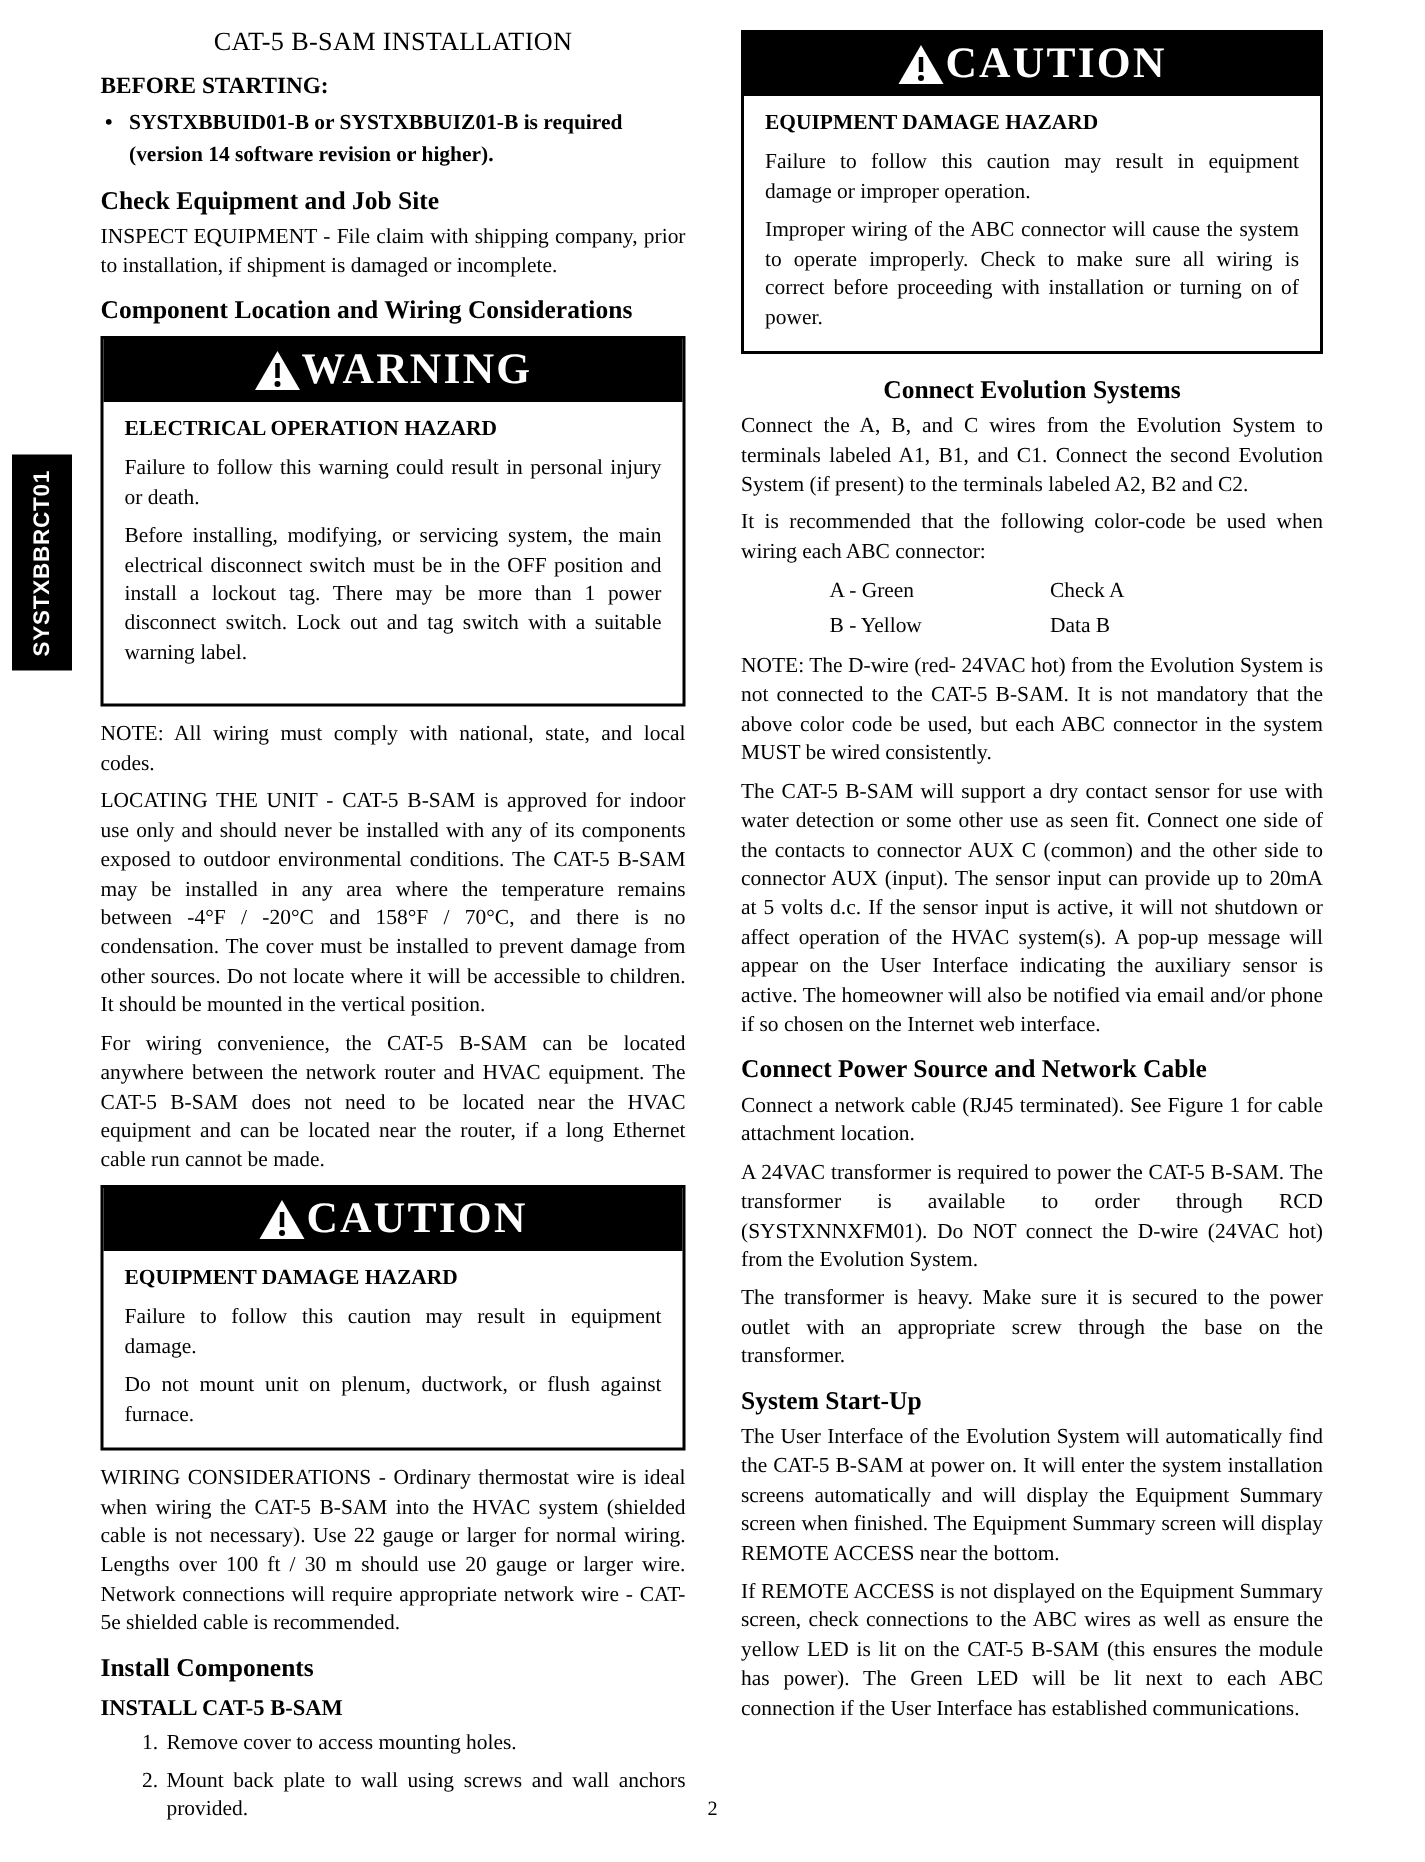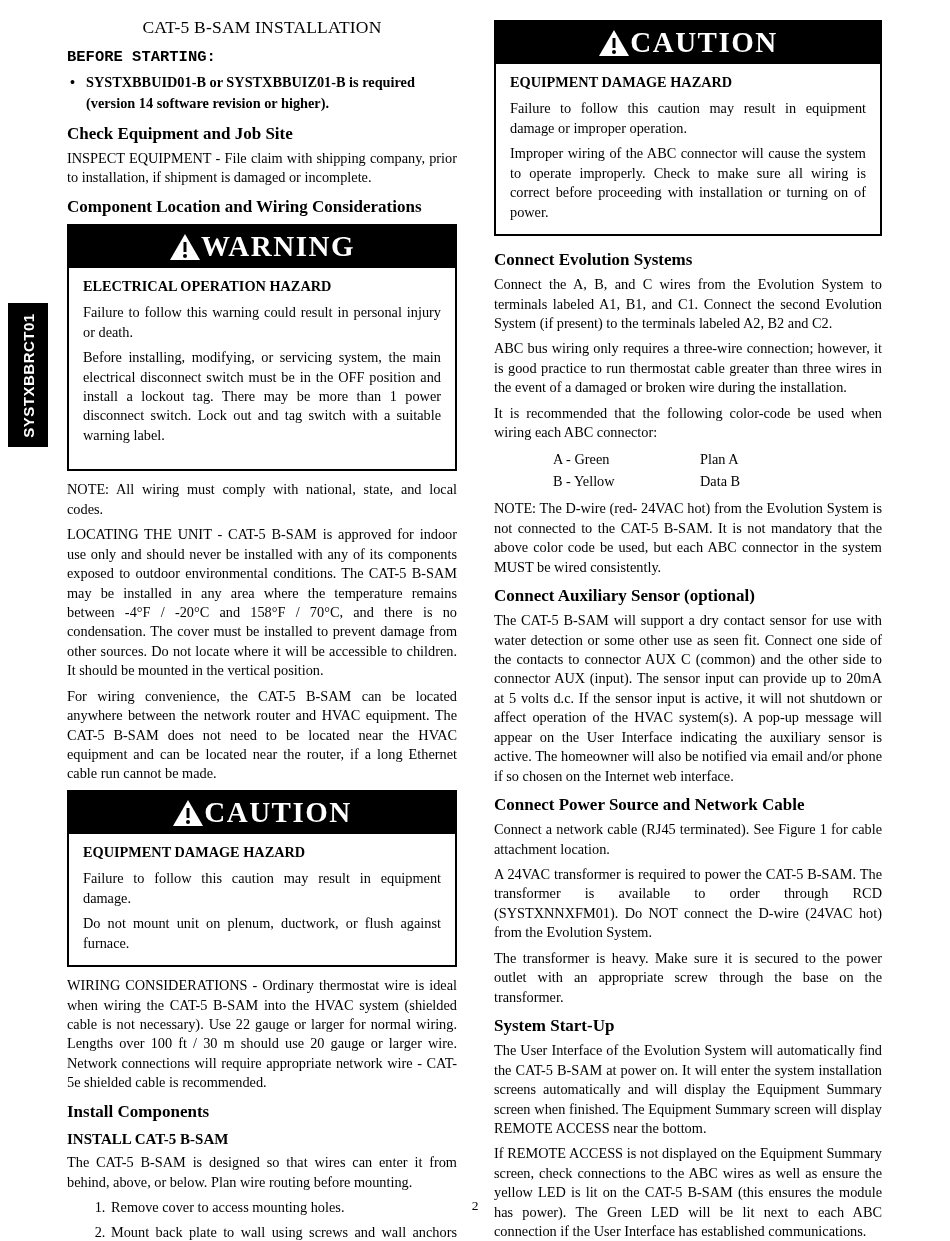--- a/index.html
+++ b/index.html
@@ -13,21 +13,21 @@
     overflow: hidden;
   }
   .col { position: absolute; font-size: 14.3px; line-height: 1.36; }
   .col-left  { left: 67px;  top: 16px; width: 390px; }
   .col-right { left: 494px; top: 20px; width: 388px; }
 
   .doc-title {
     font-size: 17.5px; font-weight: normal; text-align: center;
     margin: 0 0 7px 0; letter-spacing: 0.2px;
   }
-  .h-caps { font-size: 15.5px; font-weight: bold; margin: 4px 0 4px 0; font-family: Liberation Mono, monospace; }
+  .h-caps { font-size: 15.5px; font-weight: bold; margin: 4px 0 4px 0; }
   .h-sec  { font-size: 17px;  font-weight: bold; margin: 7px 0 4px 0; }
   .h-sub  { font-size: 15px;  font-weight: bold; margin: 6px 0 4px 0; }
 
   p.body { margin: 0 0 6px 0; text-align: justify; }
   .lead-bold { font-weight: normal; }
 
   .bullet { display: flex; font-weight: bold; margin: 0 0 5px 0; line-height: 1.5; }
   .bullet .dot { flex: none; width: 16px; padding-left: 3px; }
   .bullet .btext { flex: 1; }
 
@@ -126,21 +126,20 @@
         <div class="alert-hazard">EQUIPMENT DAMAGE HAZARD</div>
         <p class="body">Failure to follow this caution may result in equipment damage.</p>
         <p class="body" style="margin-bottom:2px;">Do not mount unit on plenum, ductwork, or flush against furnace.</p>
       </div>
     </div>
 
     <p class="body">WIRING CONSIDERATIONS - Ordinary thermostat wire is ideal when wiring the CAT-5 B-SAM into the HVAC system (shielded cable is not necessary). Use 22 gauge or larger for normal wiring. Lengths over 100 ft / 30 m should use 20 gauge or larger wire. Network connections will require appropriate network wire - CAT-5e shielded cable is recommended.</p>
 
     <div class="h-sec">Install Components</div>
     <div class="h-sub">INSTALL CAT-5 B-SAM</div>
-    <p class="body">The CAT-5 B-SAM is designed so that wires can enter it from behind, above, or below. Plan wire routing before mounting.</p>
 
     <ol class="steps">
       <li>Remove cover to access mounting holes.</li>
       <li>Mount back plate to wall using screws and wall anchors provided.</li>
 
     </ol>
   </div>
 
   <div class="col col-right">
 
@@ -153,41 +152,39 @@
         </svg>
         <span class="alert-word">CAUTION</span>
       </div>
       <div class="alert-body">
         <div class="alert-hazard">EQUIPMENT DAMAGE HAZARD</div>
         <p class="body">Failure to follow this caution may result in equipment damage or improper operation.</p>
         <p class="body" style="margin-bottom:2px;">Improper wiring of the ABC connector will cause the system to operate improperly. Check to make sure all wiring is correct before proceeding with installation or turning on of power.</p>
       </div>
     </div>
 
-    <div class="h-sec" style="margin-top:12px;">Connect Evolution Systems</div>
+    <div class="h-sec" style="margin-top:12px;text-align:center;">Connect Evolution Systems</div>
     <p class="body">Connect the A, B, and C wires from the Evolution System to terminals labeled A1, B1, and C1. Connect the second Evolution System (if present) to the terminals labeled A2, B2 and C2.</p>
-    <p class="body">ABC bus wiring only requires a three-wire connection; however, it is good practice to run thermostat cable greater than three wires in the event of a damaged or broken wire during the installation.</p>
     <p class="body">It is recommended that the following color-code be used when wiring each ABC connector:</p>
 
     <table class="color-table">
       <tbody>
           <tr>
         <td class="wire">A - Green</td>
-        <td>Plan A</td>
+        <td>Check A</td>
       </tr>
       <tr>
         <td class="wire">B - Yellow</td>
         <td>Data B</td>
       </tr>
     </tbody>
       </table>
 
     <p class="body"><span class="lead-bold">NOTE:</span><span> The D-wire (red- 24VAC hot) from the Evolution System is not connected to the CAT-5 B-SAM. It is not mandatory that the above color code be used, but each ABC connector in the system MUST be wired consistently.</span></p>
 
-    <div class="h-sec">Connect Auxiliary Sensor (optional)</div>
     <p class="body">The CAT-5 B-SAM will support a dry contact sensor for use with water detection or some other use as seen fit. Connect one side of the contacts to connector AUX C (common) and the other side to connector AUX (input). The sensor input can provide up to 20mA at 5 volts d.c. If the sensor input is active, it will not shutdown or affect operation of the HVAC system(s). A pop-up message will appear on the User Interface indicating the auxiliary sensor is active. The homeowner will also be notified via email and/or phone if so chosen on the Internet web interface.</p>
 
     <div class="h-sec">Connect Power Source and Network Cable</div>
     <p class="body">Connect a network cable (RJ45 terminated). See Figure 1 for cable attachment location.</p>
     <p class="body"><span>A 24VAC transformer is required to power the CAT-5 B-SAM. The transformer is available to order through RCD (SYSTXNNXFM01). </span><span class="lead-bold">Do NOT connect the D-wire (24VAC hot) from the Evolution System.</span></p>
     <p class="body">The transformer is heavy. Make sure it is secured to the power outlet with an appropriate screw through the base on the transformer.</p>
 
     <div class="h-sec">System Start-Up</div>
     <p class="body">The User Interface of the Evolution System will automatically find the CAT-5 B-SAM at power on. It will enter the system installation screens automatically and will display the Equipment Summary screen when finished. The Equipment Summary screen will display REMOTE ACCESS near the bottom.</p>
     <p class="body">If REMOTE ACCESS is not displayed on the Equipment Summary screen, check connections to the ABC wires as well as ensure the yellow LED is lit on the CAT-5 B-SAM (this ensures the module has power). The Green LED will be lit next to each ABC connection if the User Interface has established communications.</p>

